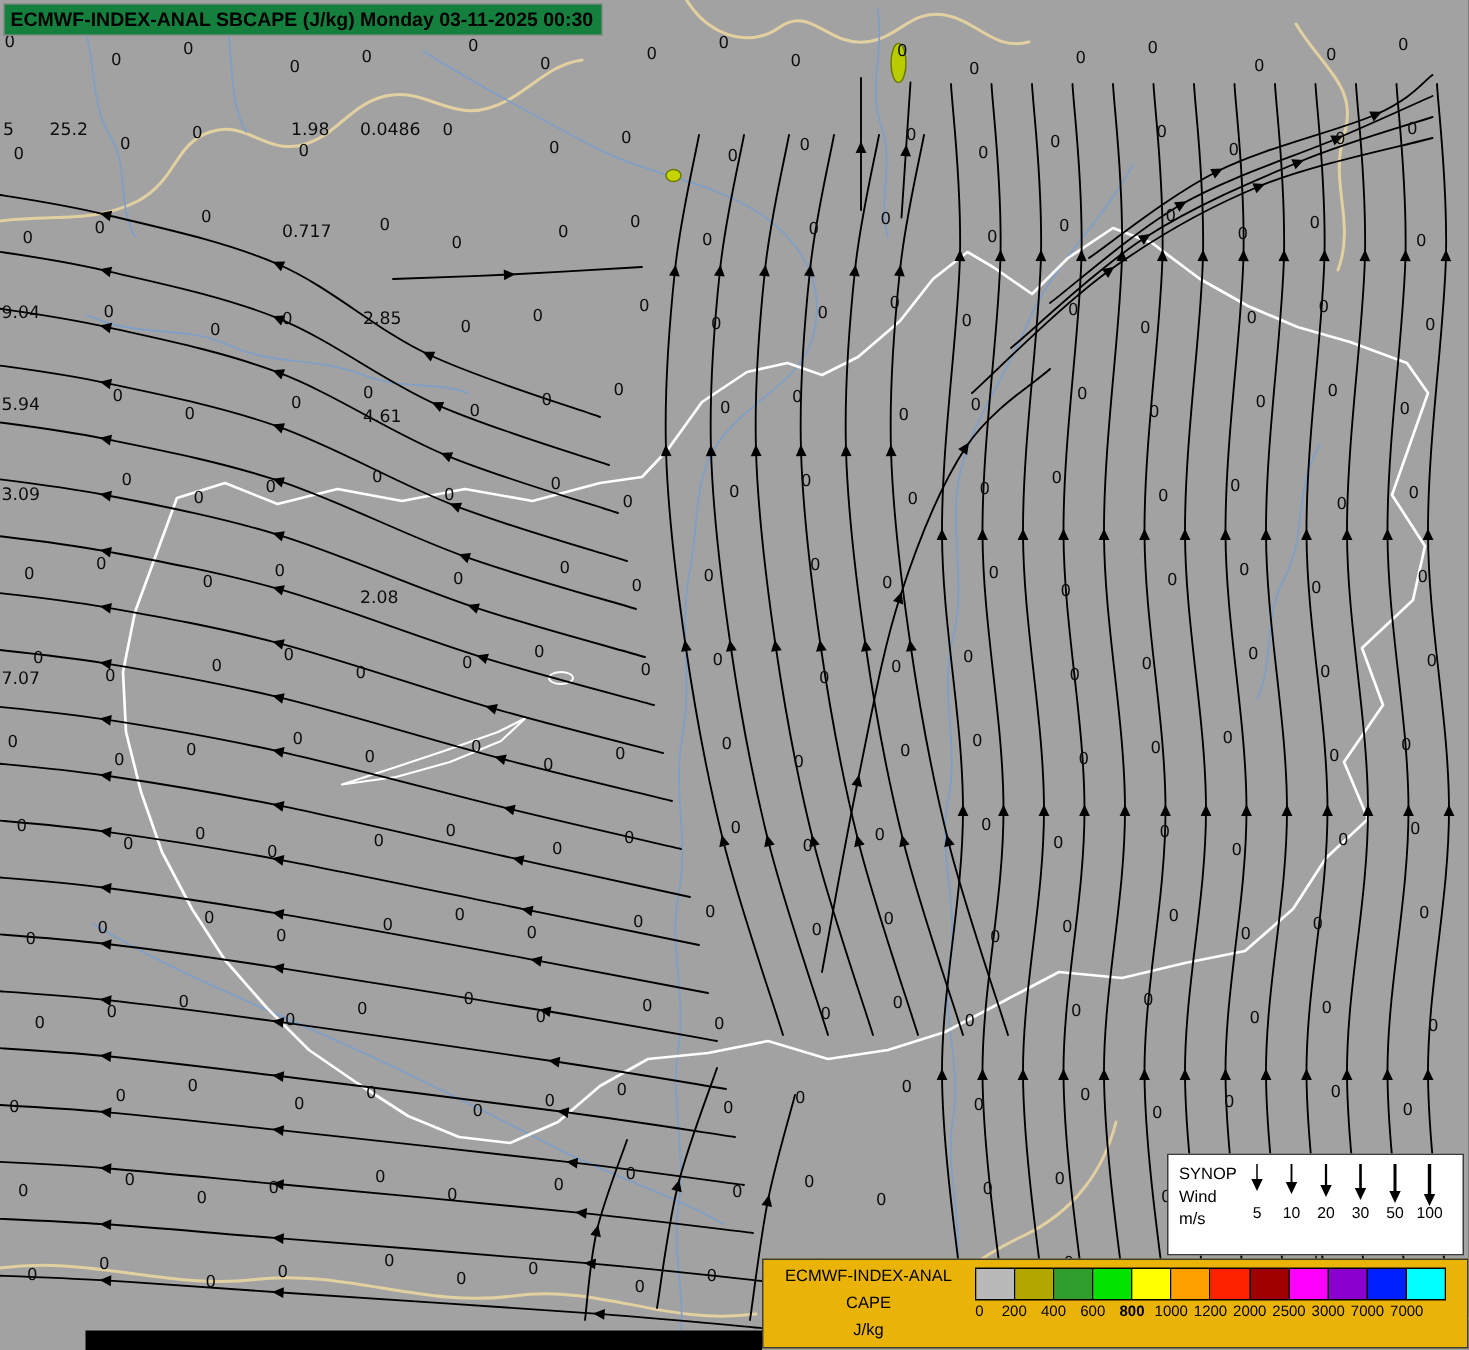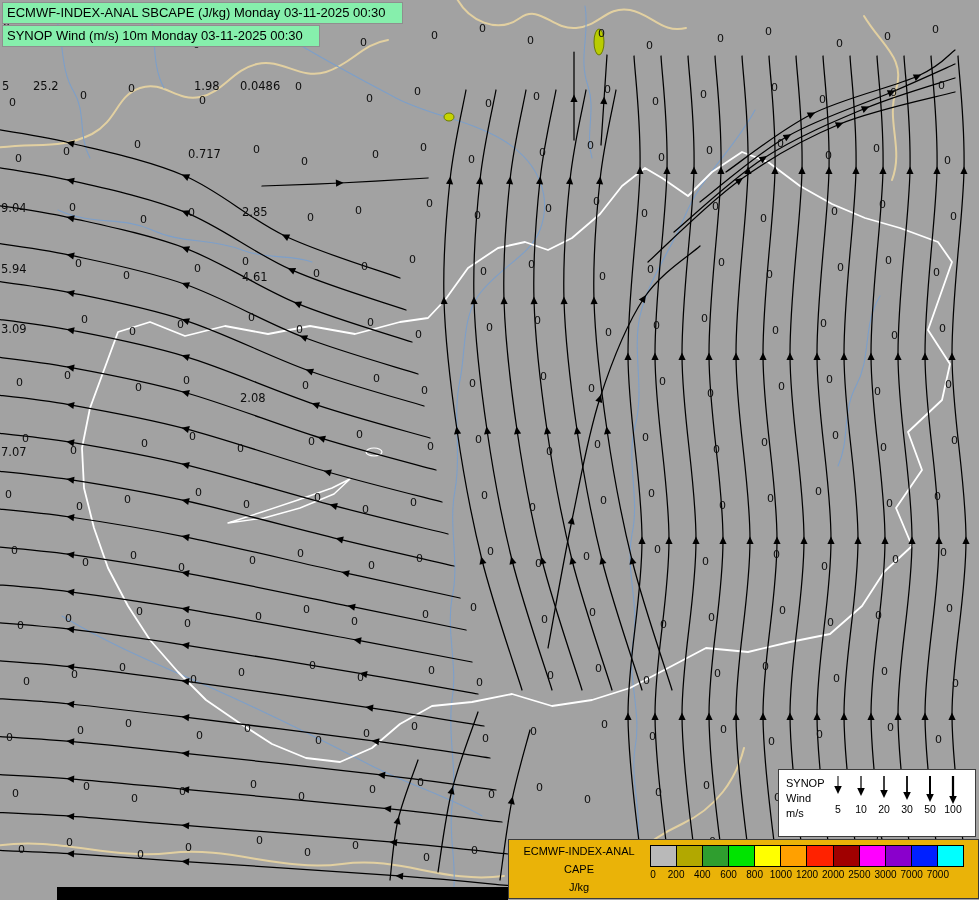--- a/index.html
+++ b/index.html
@@ -5,22 +5,22 @@
   * { margin:0; padding:0; box-sizing:border-box; }
   html,body { background:#666; }
   body { font-family:"Liberation Sans", sans-serif; }
   #stage { position:relative; width:979px; height:900px; background:#a2a2a2; overflow:hidden; }
   #map-svg { position:absolute; left:0; top:0; }
 
   .station { font-size:11px; fill:#0d0d0d; font-family:"DejaVu Sans", sans-serif; }
   .named   { font-size:11.5px; fill:#0d0d0d; font-family:"DejaVu Sans", sans-serif; }
 
   .titles { position:absolute; left:2px; top:2px; display:flex; flex-direction:column; gap:1px; align-items:flex-start; }
-  .title-line { background:#86efac; border:1px solid #8f8f8f; padding:2px 16px 3px 4px;
-                font-size:13px; font-weight:normal; color:#000; white-space:nowrap; }
+  .title-line { background:#15803d; border:1px solid #8f8f8f; padding:2px 6px 3px 4px;
+                font-size:13px; font-weight:bold; color:#000; white-space:nowrap; }
 
   .wind-legend { position:absolute; left:778px; top:769px; width:198px; height:68px;
                  background:#ffffff; border:1px solid #3c3c3c; display:flex; padding:3px 16px 2px 4px; }
   .wind-legend-left { width:50px; font-size:11px; line-height:15px; padding:3px 0 0 3px; color:#000; }
   .wind-legend-arrows { flex:1; display:flex; justify-content:space-between; padding:0 2px; }
   .wind-col { display:flex; flex-direction:column; align-items:center; width:23px; }
   .wind-num { font-size:10.5px; color:#000; margin-top:-2px; }
 
   .cape-legend { position:absolute; left:508px; top:839px; width:471px; height:60px;
                  background:#eab308; border:1px solid #3c3c3c; display:flex; padding:3px 5px 2px 5px; }
@@ -394,21 +394,20 @@
         <text x="1" y="212" class="named">9.04</text>
         <text x="1" y="273" class="named">5.94</text>
         <text x="1" y="333" class="named">3.09</text>
         <text x="1" y="456" class="named">7.07</text>
         <text x="240" y="402" class="named">2.08</text>
       </g>
   </svg>
 
   <div class="titles">
     <div class="title-line">ECMWF-INDEX-ANAL SBCAPE (J/kg) Monday 03-11-2025 00:30</div>
-    <div class="title-line">SYNOP Wind (m/s) 10m Monday 03-11-2025 00:30</div>
   </div>
 
   <div class="wind-legend">
     <div class="wind-legend-left">
       <div>SYNOP</div>
       <div>Wind</div>
       <div>m/s</div>
     </div>
     <div class="wind-legend-arrows" id="wind-arrows">
         <div class="wind-col">
@@ -475,21 +474,21 @@
           <div class="cape-cell" style="background: rgb(255, 0, 255);"></div>
           <div class="cape-cell" style="background: rgb(138, 0, 204);"></div>
           <div class="cape-cell" style="background: rgb(0, 32, 255);"></div>
           <div class="cape-cell" style="background: rgb(0, 255, 255);"></div>
         </div>
       <div class="cape-ticks" id="cape-ticks">
           <span style="left: 3px;">0</span>
           <span style="left: 26.1667px;">200</span>
           <span style="left: 52.3333px;">400</span>
           <span style="left: 78.5px;">600</span>
-          <span style="left: 104.667px;">800</span>
+          <span style="left: 104.667px; font-weight: bold;">800</span>
           <span style="left: 130.833px; text-align: center;">1000</span>
           <span style="left: 157px;">1200</span>
           <span style="left: 183.167px;">2000</span>
           <span style="left: 209.333px;">2500</span>
           <span style="left: 235.5px;">3000</span>
           <span style="left: 261.667px;">7000</span>
           <span style="left: 287.833px;">7000</span>
         </div>
     </div>
   </div>

